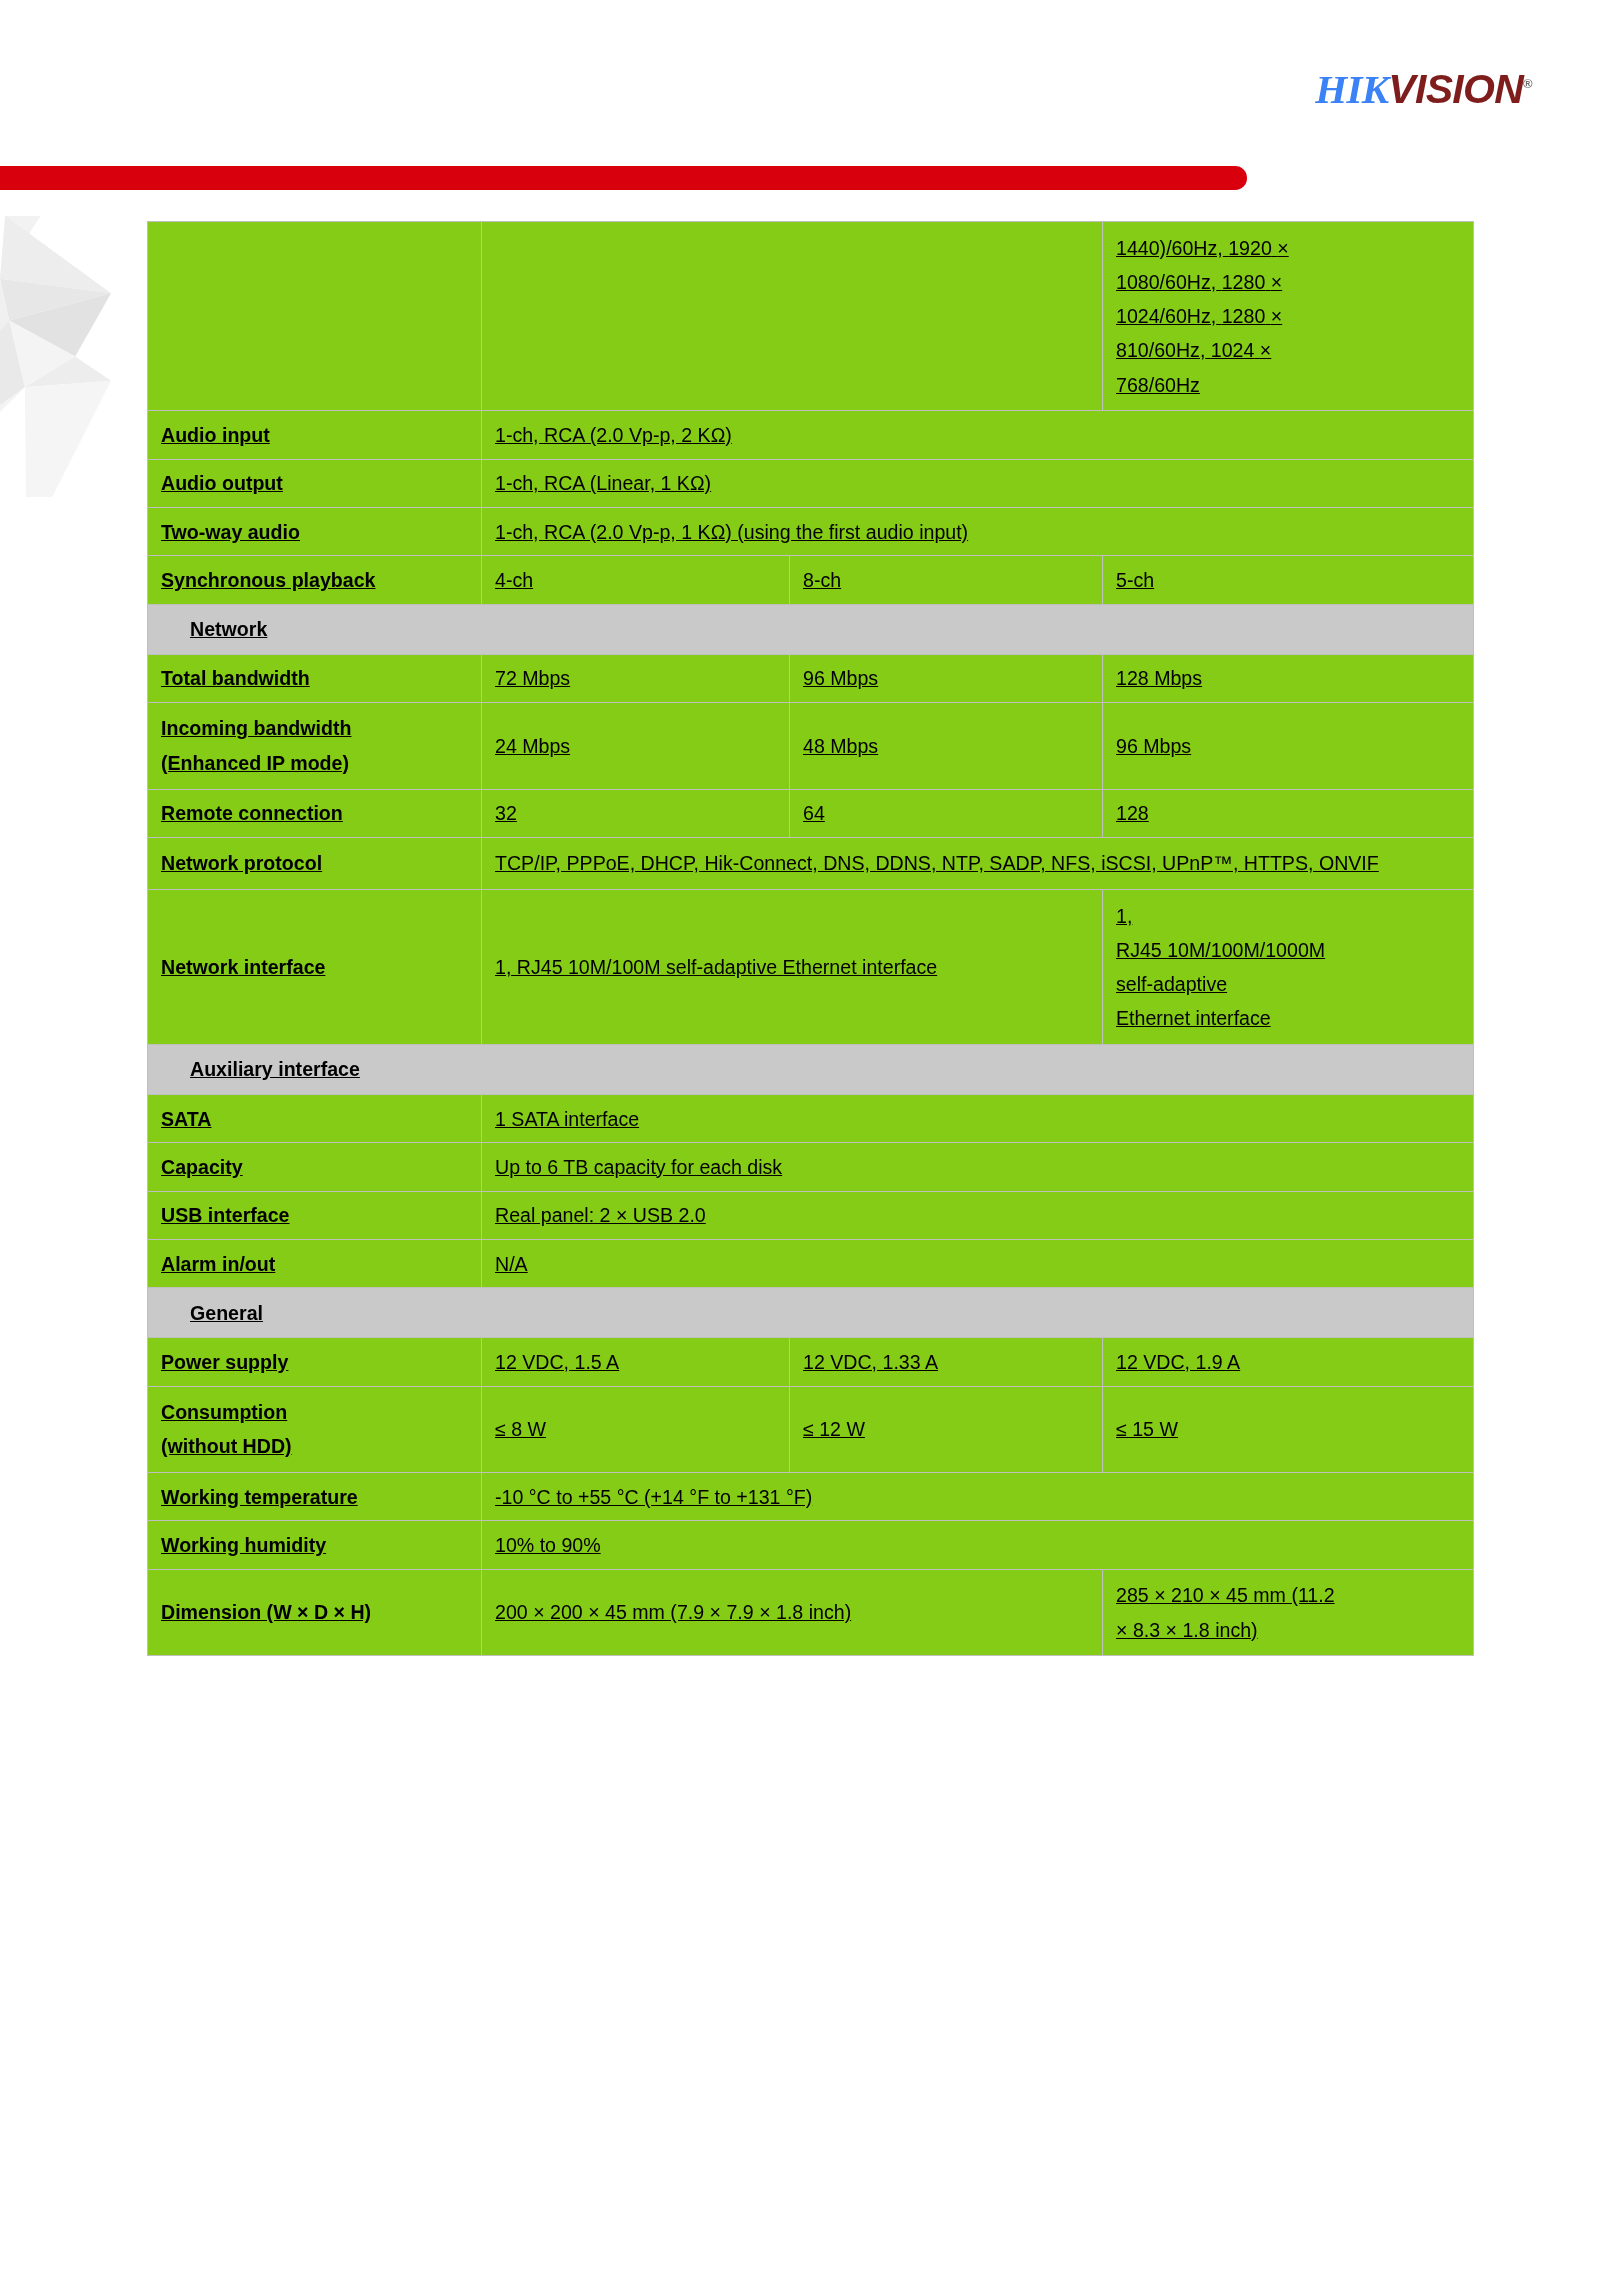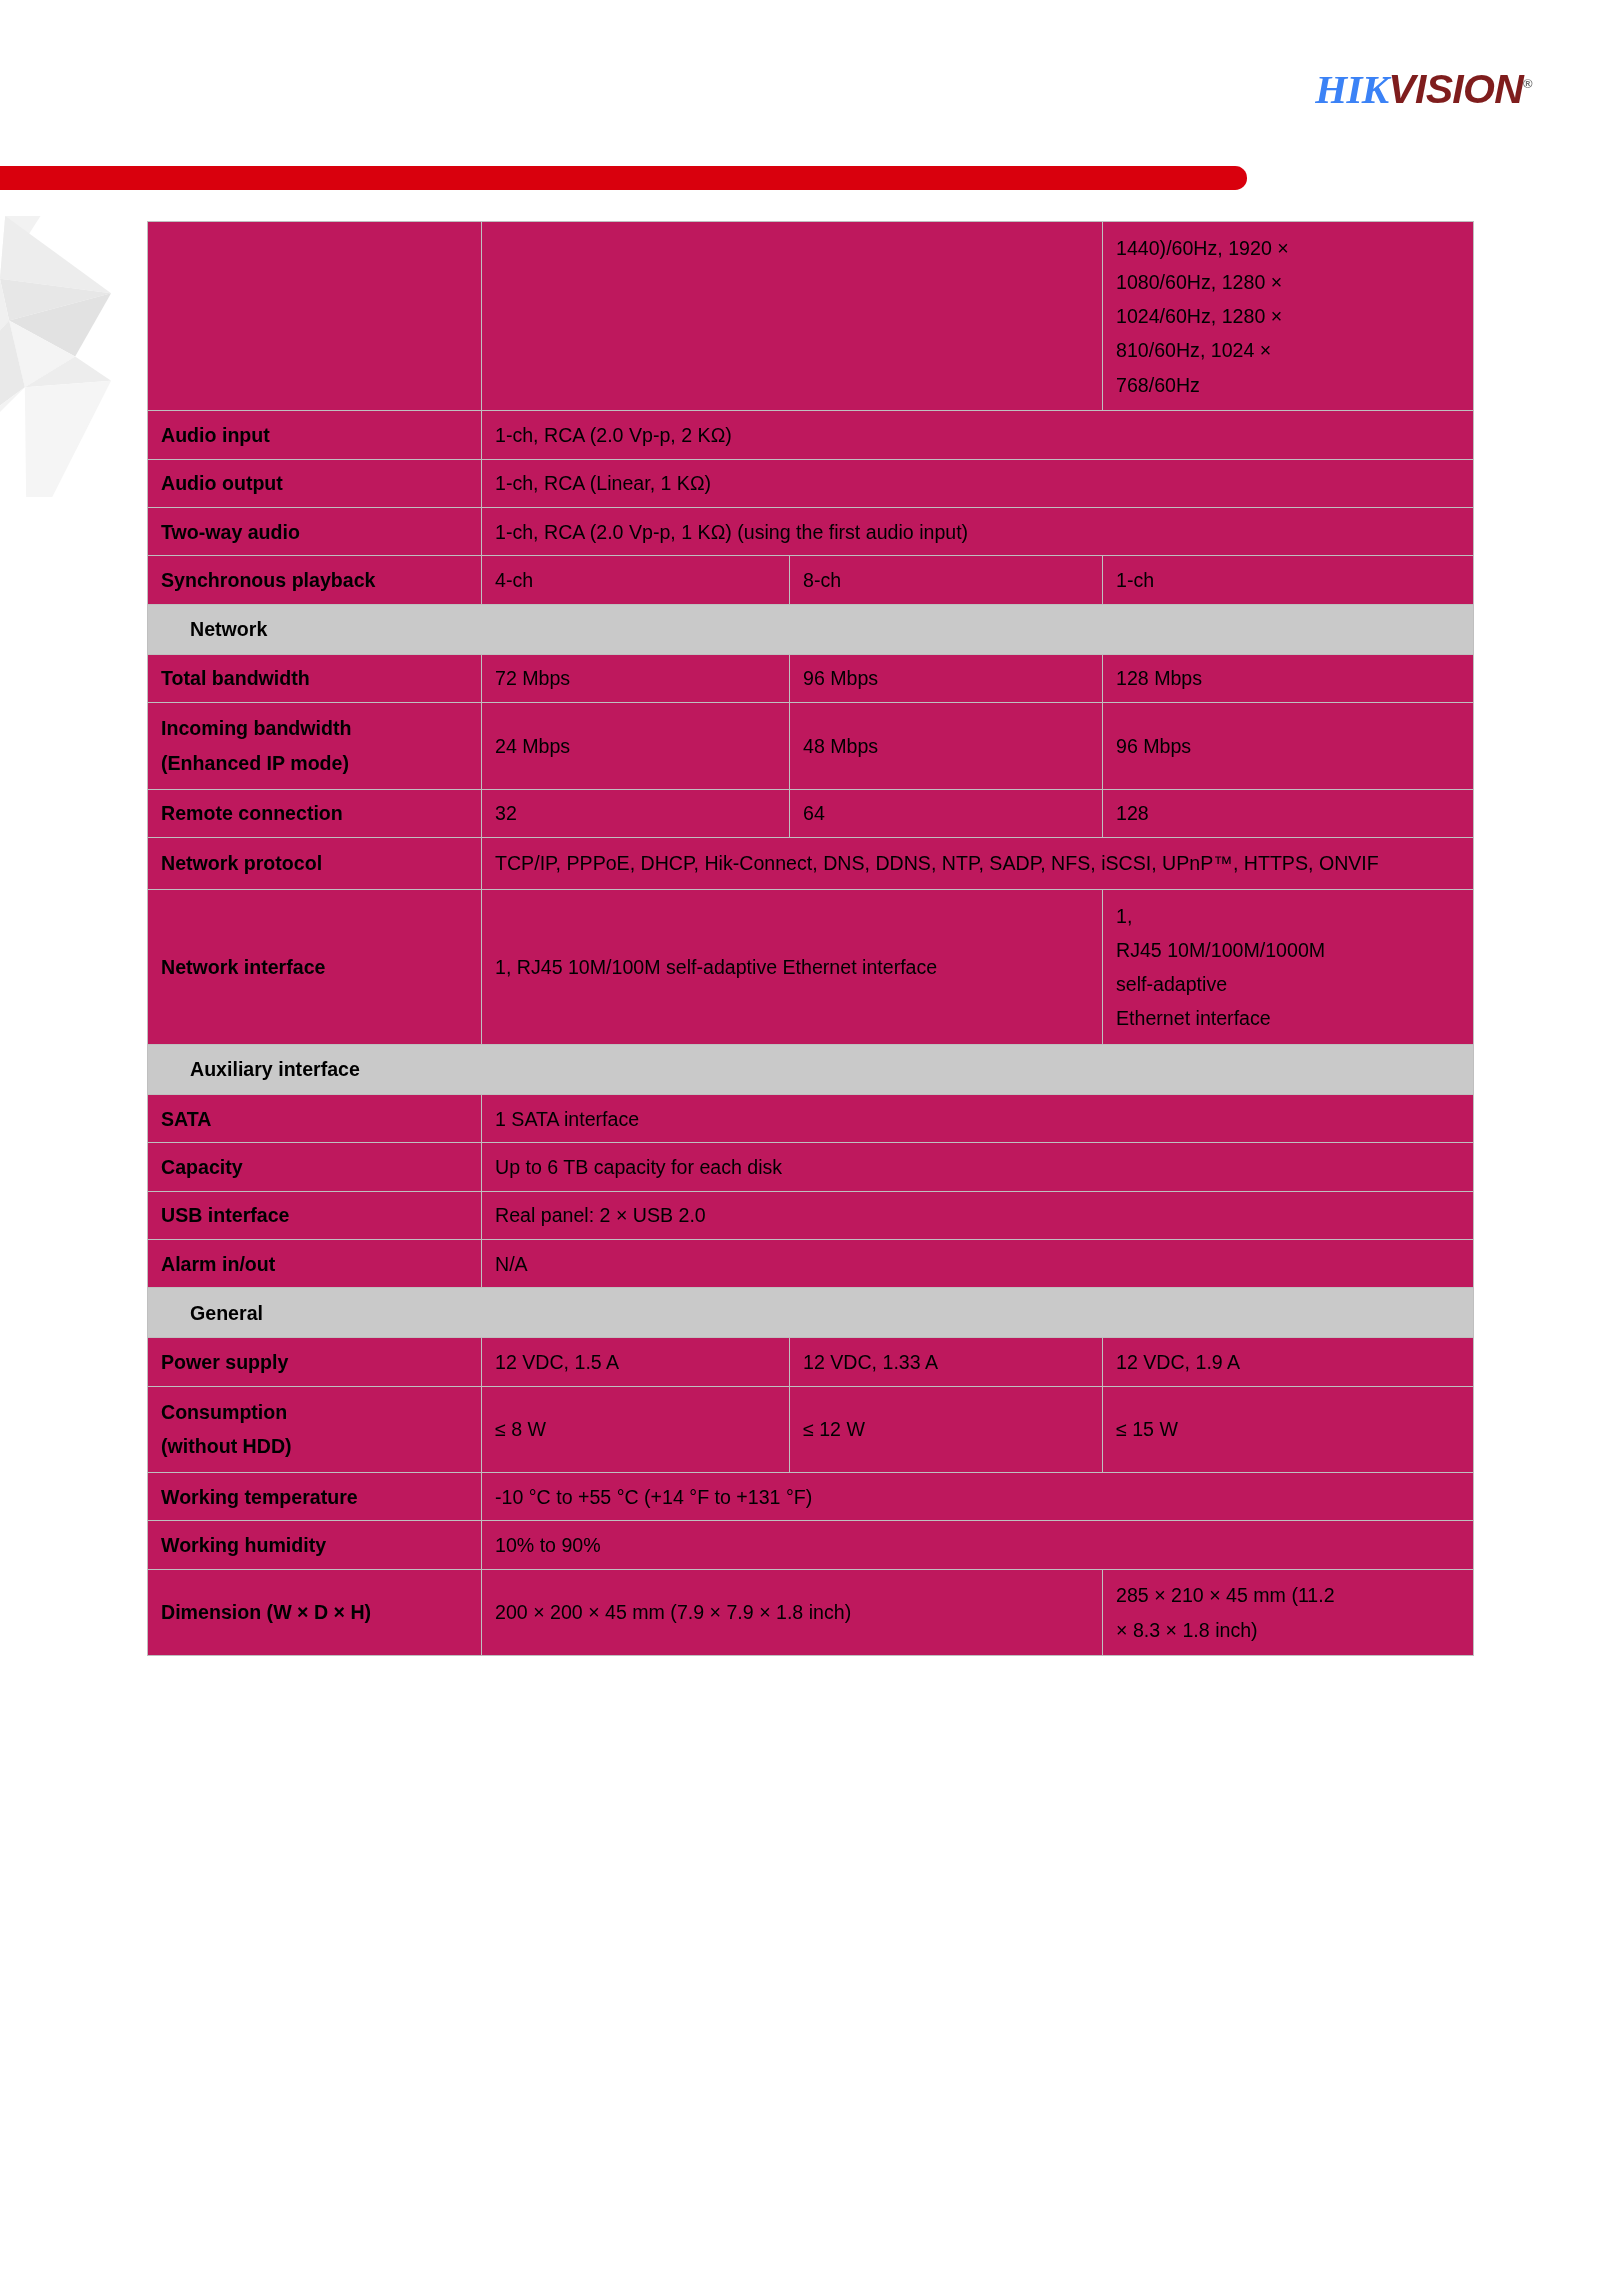--- a/index.html
+++ b/index.html
@@ -63,21 +63,22 @@
   .spec-table {
     position: absolute;
     left: 147px;
     top: 221px;
     width: 1325px;
     border-collapse: collapse;
     table-layout: fixed;
     font-size: 19.6px;
     line-height: 1.55;
     z-index: 1;
-    background: #be185d;
+    background: #84cc16;
+    text-decoration: underline;
   }
   .spec-table td {
     border: 1.3px solid #bfbfbf;
     padding: 8.5px 11.8px 8.5px 13px;
     vertical-align: middle;
     word-wrap: break-word;
   }
   .col-label { width: 334px; }
   .col-a { width: 308px; }
   .col-b { width: 313px; }
@@ -160,21 +161,21 @@
 
     <tr>
       <td class="label">Two-way audio</td>
       <td colspan="3">1-ch, RCA (2.0 Vp-p, 1 KΩ) (using the first audio input)</td>
     </tr>
 
     <tr>
       <td class="label">Synchronous playback</td>
       <td>4-ch</td>
       <td>8-ch</td>
-      <td>1-ch</td>
+      <td>5-ch</td>
     </tr>
 
     <tr class="section">
       <td colspan="4">Network</td>
     </tr>
 
     <tr>
       <td class="label">Total bandwidth</td>
       <td>72 Mbps</td>
       <td>96 Mbps</td>

